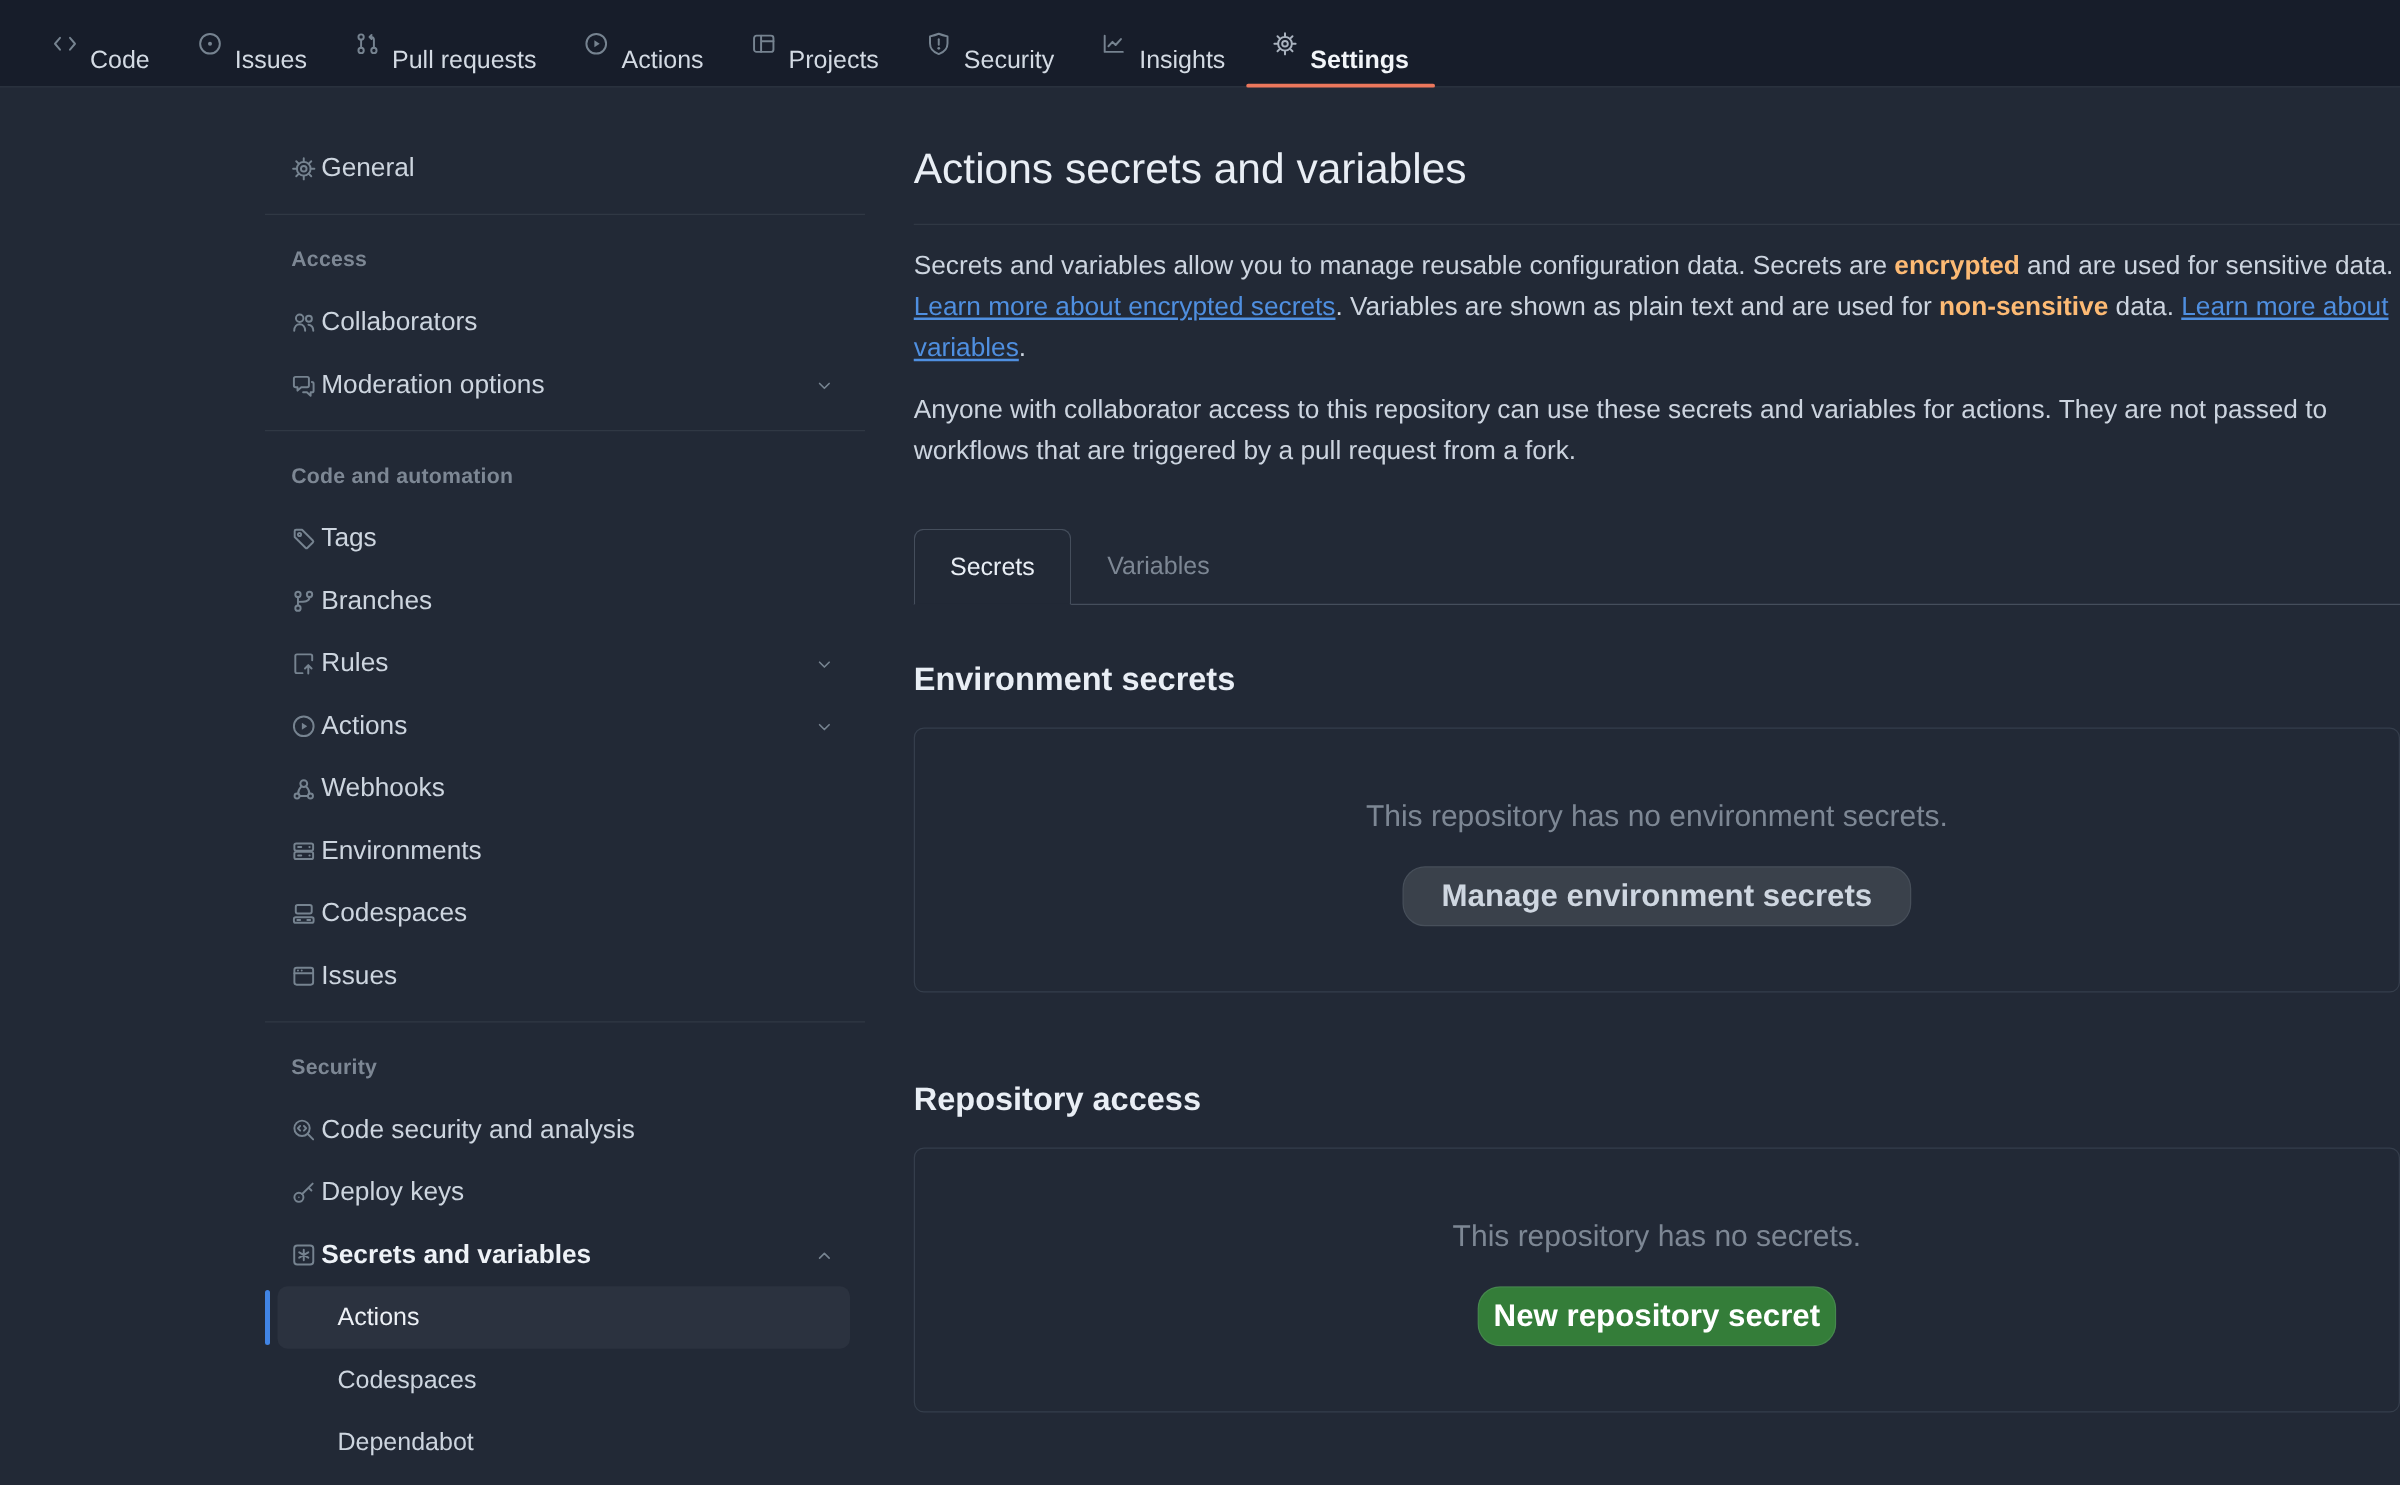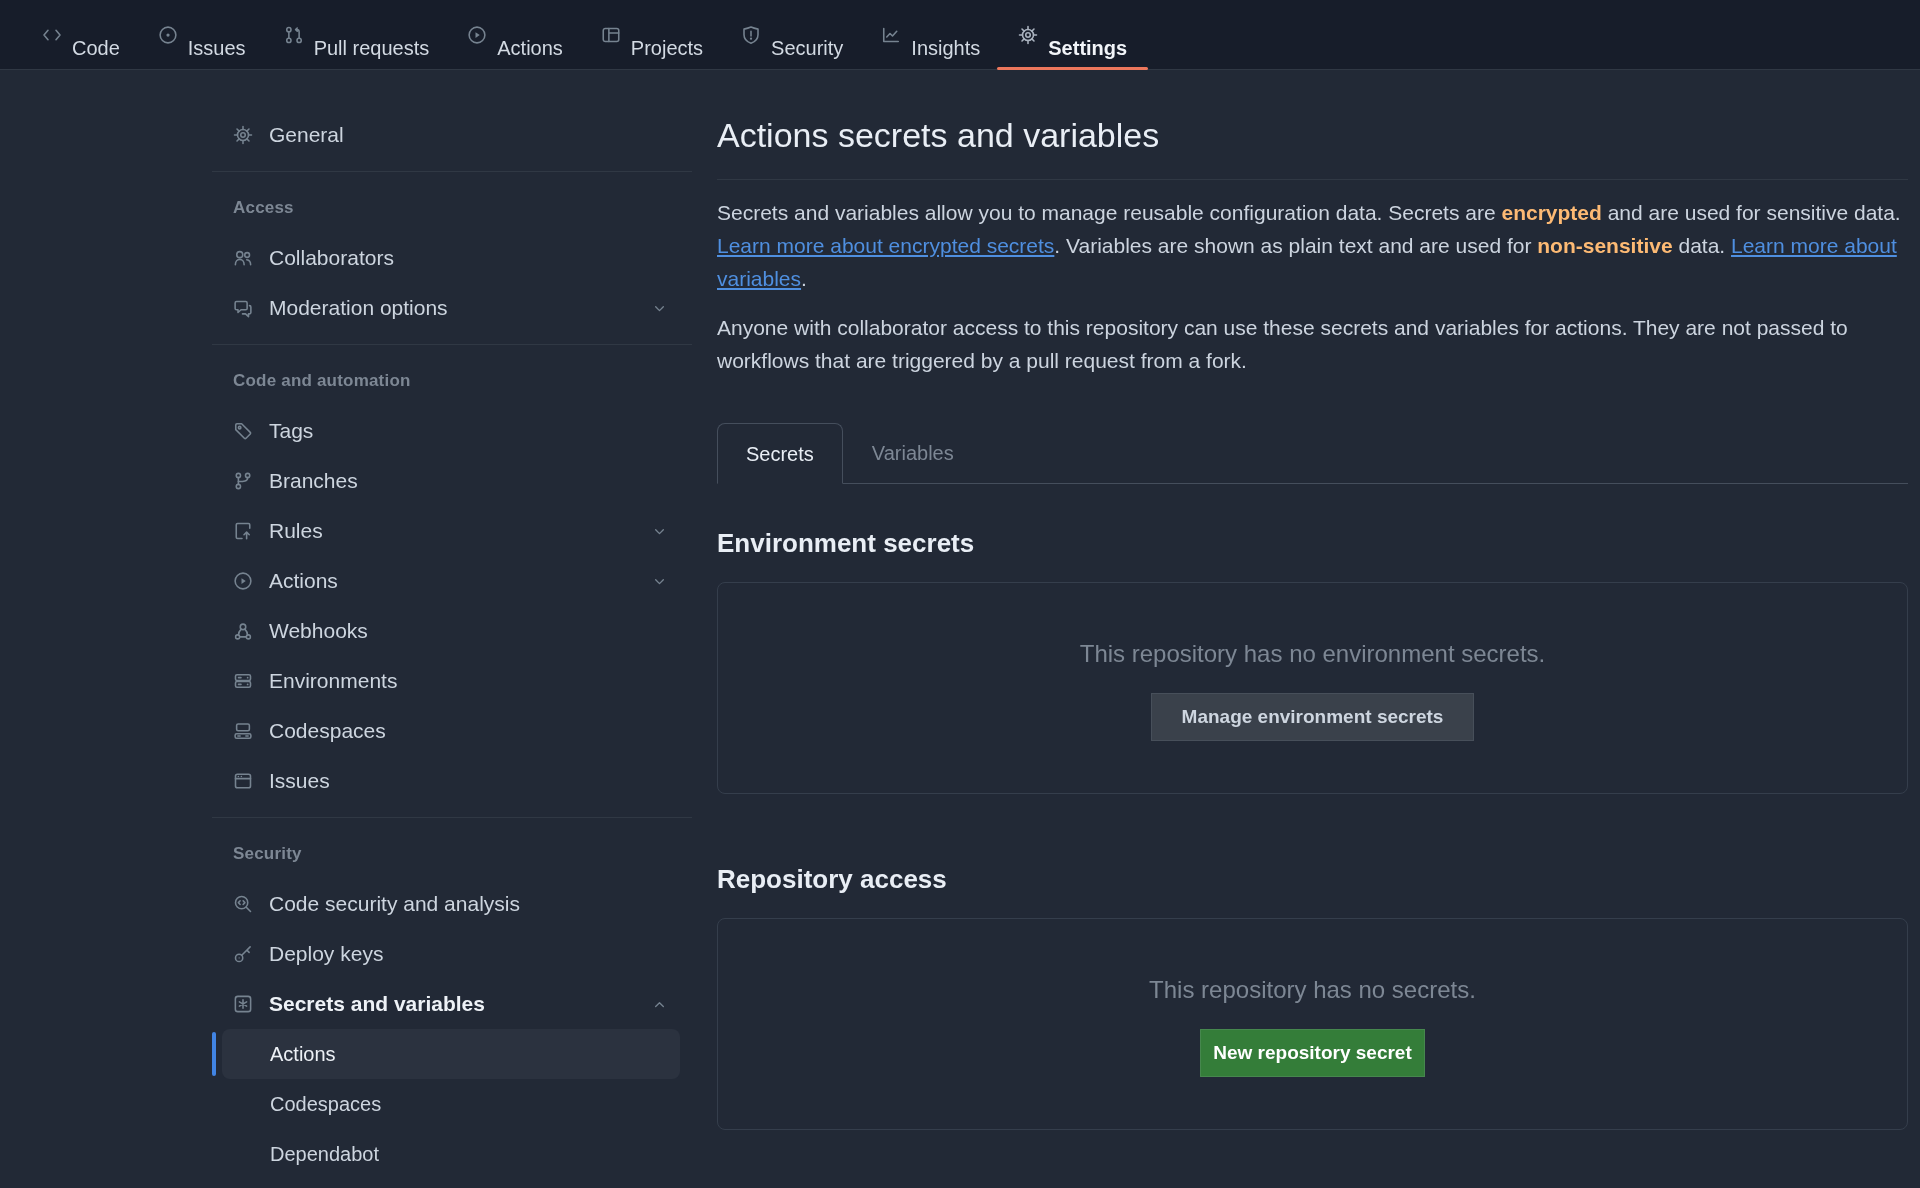--- a/index.html
+++ b/index.html
@@ -48,39 +48,39 @@
   }
 
   
   .layout{display:flex;align-items:flex-start;}
   aside.sidebar{margin-left:212px;width:480px;padding-top:40px;flex:none;}
   .side-row{
     position:relative;display:flex;align-items:center;height:50px;
     margin:0 12px 0 10px;padding:0 12px 0 11px;border-radius:8px;
     font-size:21px;color:#cdd5df;cursor:pointer;
   }
-  .side-row .label{margin-left:16px;white-space:nowrap;}
+  .side-row .label{margin-left:4px;white-space:nowrap;}
   .side-row .chev{margin-left:auto;}
   .side-row .chev svg{width:17px;height:17px;}
   .side-row.bold{font-weight:700;color:#eef2f7;}
   .side-row.sub{padding-left:48px;font-size:20px;}
   .side-row.sub .label{margin-left:0;}
   .side-row.active{background:var(--active-row);color:#edf1f6;}
   .side-row.active::before{
     content:"";position:absolute;left:-10px;top:3px;bottom:3px;width:4px;
     background:var(--accent-blue);border-radius:3px;
   }
   .side-header{
     height:50px;display:flex;align-items:center;padding-left:21px;
     font-size:17px;font-weight:700;color:var(--muted);letter-spacing:.2px;
   }
   .side-divider{height:1px;background:var(--border-soft);margin:11px 0;}
 
   
-  main.content{margin-left:25px;width:1191px;padding-top:38px;}
+  main.content{margin-left:39px;width:1191px;padding-top:38px;}
   h1.page-title{font-size:34px;font-weight:500;color:var(--text-bright);margin:8px 0 24px;}
   .title-rule{height:1px;background:var(--border-soft);margin-bottom:0;}
   p.para{font-size:21px;line-height:33px;margin-top:16px;color:var(--text);}
   p.para strong{color:#fdba74;font-weight:700;}
   a.intro-link{color:var(--link);text-decoration:underline;cursor:pointer;}
 
   .tabs{margin-top:46px;border-bottom:1px solid #454e5c;display:flex;}
   .tab{
     font-family:inherit;font-size:20px;line-height:24px;padding:17px 28px;
     background:transparent;border:1px solid transparent;color:var(--muted);cursor:pointer;
@@ -91,22 +91,22 @@
   }
 
   h2.section-heading{font-size:26px;font-weight:700;color:var(--text-bright);margin:44px 0 23px;}
   h2.section-heading.repo{margin-top:70px;}
   .empty-box{
     border:1px solid var(--border);border-radius:8px;
     padding:58px 0 52px;text-align:center;
   }
   .empty-msg{font-size:24px;line-height:26px;color:var(--muted);margin-bottom:26px;}
   .btn{
-    font-family:inherit;font-size:19px;font-weight:700;line-height:24px;
-    padding:11px 30px;border-radius:0;cursor:pointer;
+    font-family:inherit;font-size:25px;font-weight:700;line-height:24px;
+    padding:11px 30px;border-radius:18px;cursor:pointer;
     background:var(--btn-bg);border:1px solid var(--btn-border);color:#ced6e0;
   }
   .btn-primary{background:var(--green);border:1px solid rgba(205,217,229,.12);color:#ffffff;padding:11px 12px;}
 </style>
 </head>
 <body>
 
 <header class="repo-nav">
   <nav style="display:flex;align-items:stretch;" id="nav-items">
       <a class="nav-item">

